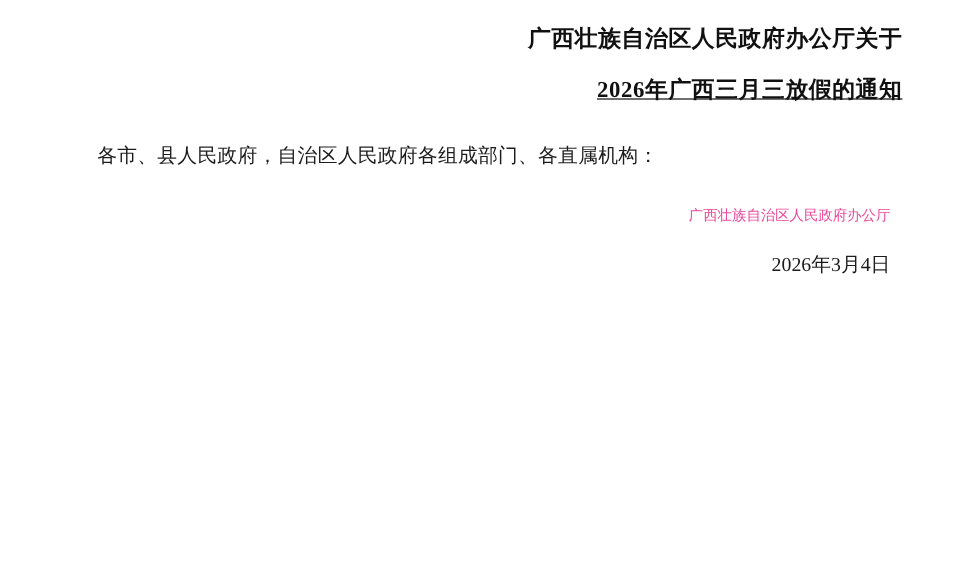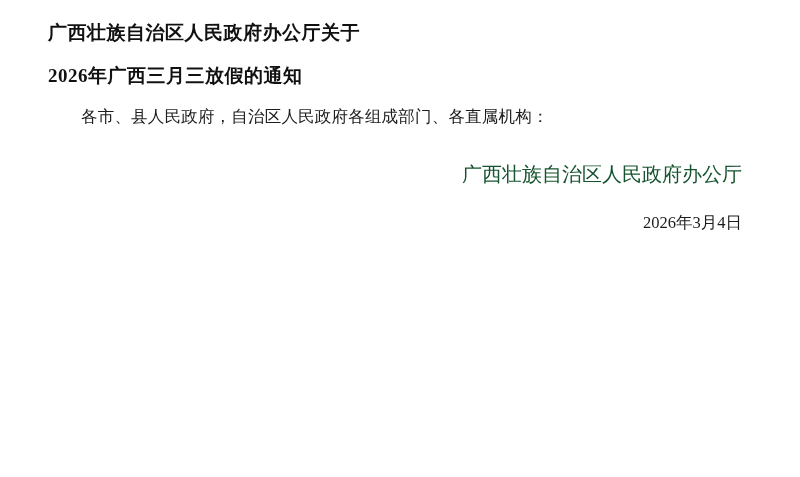--- a/index.html
+++ b/index.html
@@ -16,55 +16,56 @@
   }
   .page {
     width: 800px;
     height: 477px;
     box-sizing: border-box;
     padding: 18px 48px 10px 48px;
     position: relative;
     background: #ffffff;
   }
   .doc-title {
-    text-align: left;
+    text-align: right;
     font-weight: bold;
     font-size: 19px;
     line-height: 1.55;
     letter-spacing: 0.5px;
     color: #111111;
   }
   .doc-title .line1 {
     display: block;
     margin-bottom: 14px;
   }
   .doc-title .line2 {
     display: block;
+    text-decoration: underline;
   }
   .body-block {
-    margin-top: 10px;
+    margin-top: 23px;
   }
   p.para {
     margin: 0 0 18px 0;
     font-size: 16.5px;
     line-height: 1.95;
     text-align: justify;
     text-justify: inter-ideograph;
     color: #1c1c1c;
     letter-spacing: 0.2px;
   }
   p.indent {
     text-indent: 2em;
   }
   .signature {
     margin-top: 22px;
     text-align: right;
-    font-size: 20px;
+    font-size: 12px;
     line-height: 1.9;
-    color: #14532d;
+    color: #ec4899;
     padding-right: 10px;
   }
   .date {
     margin-top: 14px;
     text-align: right;
     font-size: 16.5px;
     line-height: 1.9;
     color: #1c1c1c;
     padding-right: 10px;
   }

